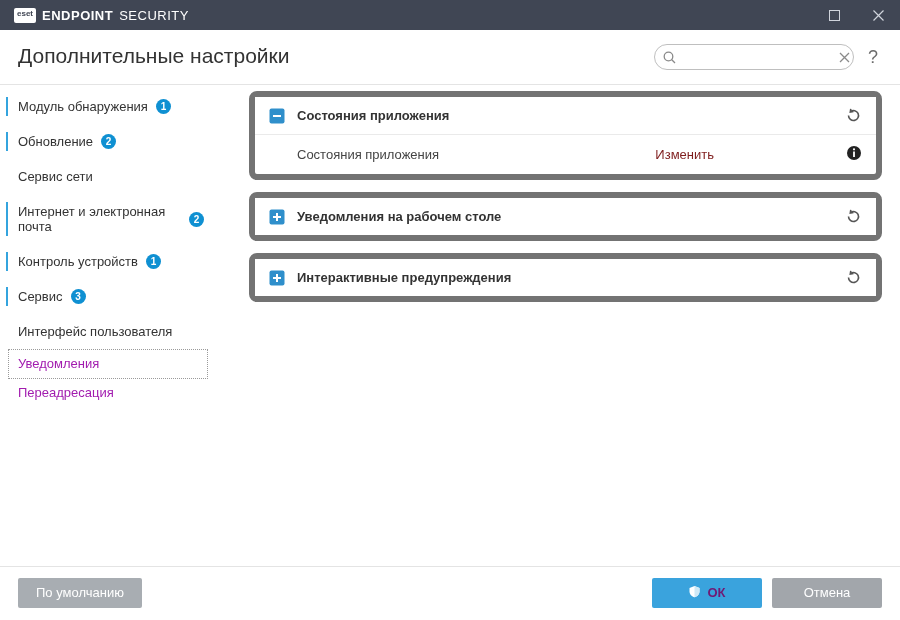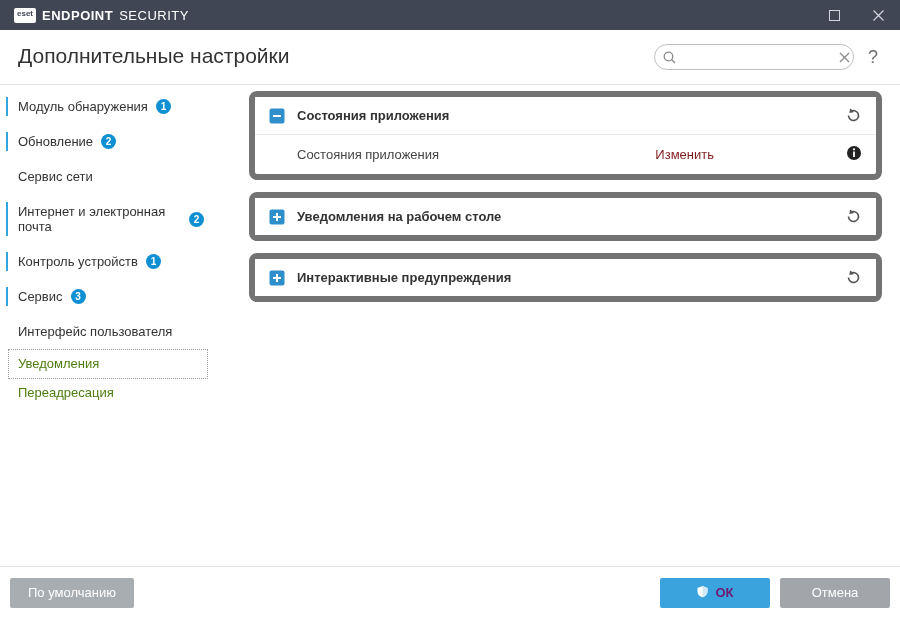--- a/index.html
+++ b/index.html
@@ -123,21 +123,21 @@
     border-radius: 8px;
     display: inline-flex;
     align-items: center;
     justify-content: center;
     padding: 0 4px;
     font-weight: 600;
   }
   .sub-item {
     padding: 6px 10px 7px 18px;
     font-size: 13px;
-    color: #4d7c0f;
+    color: #a21caf;
     cursor: pointer;
   }
   .sub-item.selected {
     border: 1px dotted #9a9a9a;
     margin: 0 6px 0 8px;
     padding-left: 9px;
   }
 
   
   .main {
@@ -189,21 +189,21 @@
   .row .link { color: #7f1d1d; margin-right: 120px; cursor: pointer; }
   .row .info-icon { color: #222; }
   .row .info-icon svg { width: 16px; height: 16px; }
 
   
   .footer {
     height: 52px;
     border-top: 1px solid #e4e4e4;
     display: flex;
     align-items: center;
-    padding: 0 10px;
+    padding: 0 18px;
     gap: 10px;
     background: #fff;
   }
   .btn {
     height: 30px;
     padding: 0 18px;
     border: none;
     border-radius: 2px;
     font-size: 13px;
     cursor: pointer;

